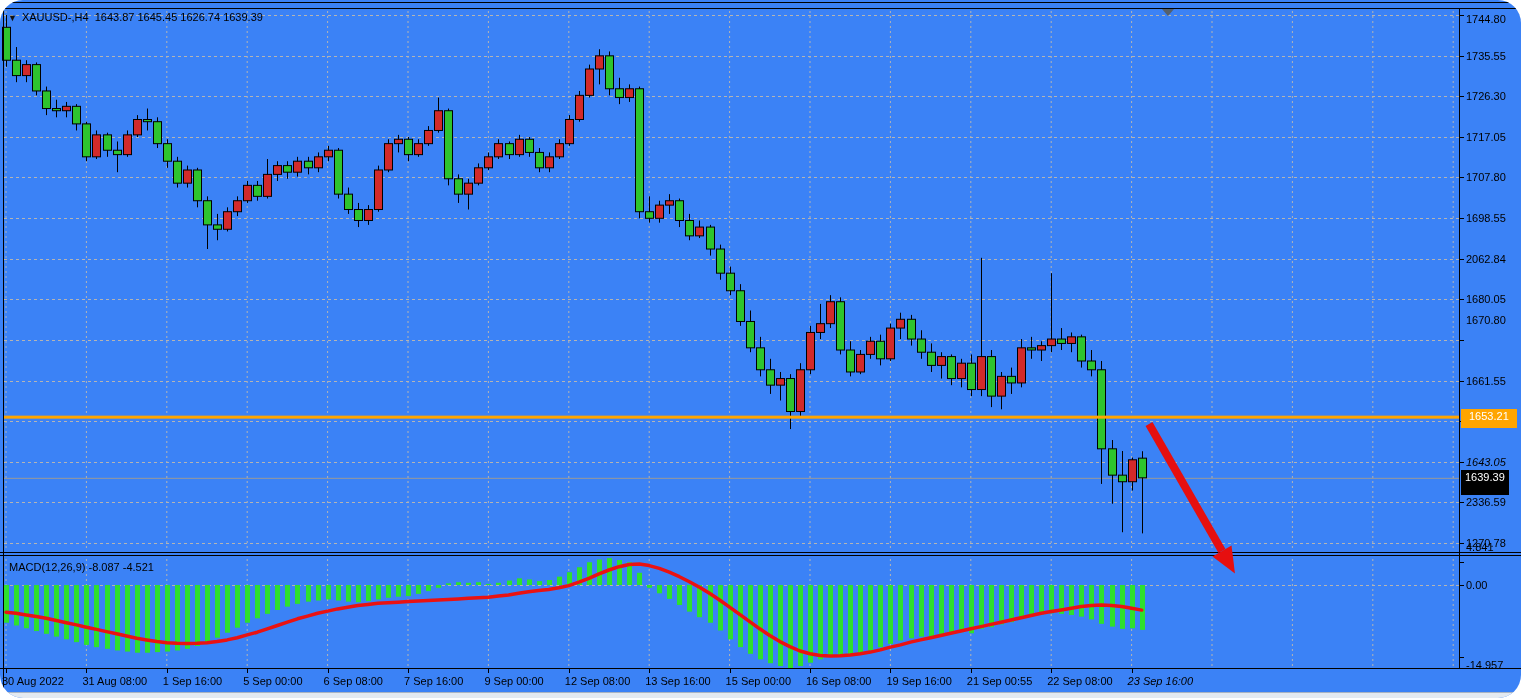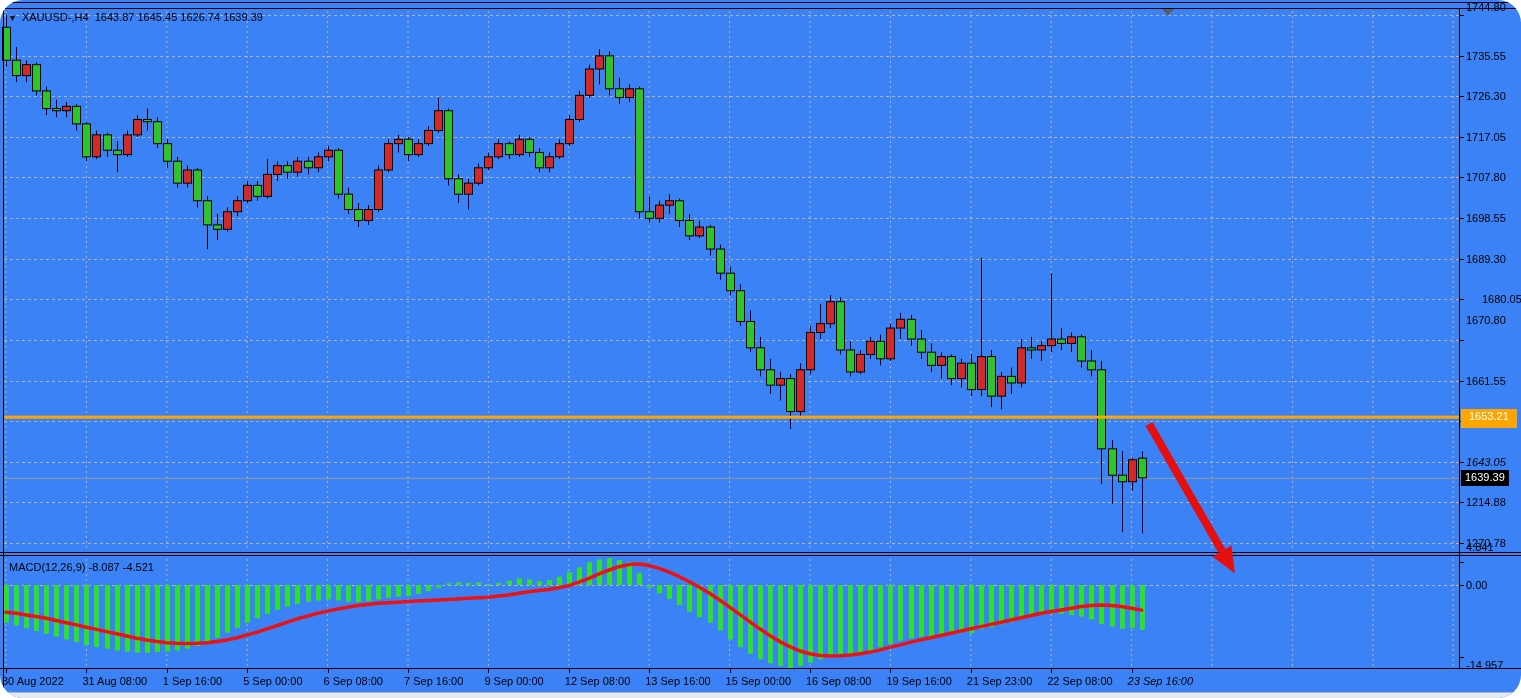--- a/index.html
+++ b/index.html
@@ -5,21 +5,21 @@
   html,body{margin:0;padding:0;background:#ffffff;}
   #stage{position:relative;width:1521px;height:698px;background:#3b82f6;overflow:hidden;
          font-family:"Liberation Sans",sans-serif;font-size:11px;color:#000;border-radius:23px;}
   .abs{position:absolute;}
   #title-bar{left:8px;top:11px;white-space:nowrap;z-index:30;}
   #title-bar .tri{display:inline-block;font-size:9px;margin-right:5px;color:#111;}
   #macd-label{left:9px;top:561px;white-space:nowrap;z-index:30;}
   .axis-label{position:absolute;left:1466px;height:14px;line-height:14px;white-space:nowrap;z-index:5;}
   .time-label{position:absolute;top:674px;height:14px;line-height:14px;white-space:nowrap;z-index:5;}
   #hline-badge{left:1461px;height:19px;line-height:15px;padding:0 8px;color:#ffffff;z-index:20;}
-  #price-badge{left:1461px;height:16px;line-height:15px;padding:0 4px;background:#000;color:#fff;z-index:20;}
+  #price-badge{left:1461px;height:25px;line-height:15px;padding:0 4px;background:#000;color:#fff;z-index:20;}
   #bottom-strip{left:0;top:692px;width:1521px;height:6px;background:#e4eaf1;border-top:1px solid #aab4c2;z-index:6;}
   svg{position:absolute;left:0;top:0;z-index:10;}
   #chart-svg{z-index:8;}
   #overlay-svg{z-index:25;}
 </style>
 </head>
 <body>
 
 <div id="stage">
 
@@ -468,49 +468,49 @@
       <line x1="1051.5" y1="668" x2="1051.5" y2="673" stroke="#000000"></line>
       <line x1="1132.5" y1="668" x2="1132.5" y2="673" stroke="#000000"></line>
     </svg>
   <svg id="overlay-svg" width="1521" height="698">
       <line x1="1149" y1="424" x2="1222" y2="551" stroke="#e60f0f" stroke-width="8"></line>
       <polygon points="1234.9569143405824,573.5414811130681 1212.4632195290865,556.4817714517849 1231.5367804709135,545.5182285482151" fill="#e60f0f"></polygon>
       <polygon points="1162,9 1174,9 1168,16" fill="#55606c"></polygon>
     </svg>
 
   <div id="price-labels">
-      <div class="axis-label" style="top: 0; text-align: right;">1744.80</div>
+      <div class="axis-label" style="top: 12px; text-align: right;">1744.80</div>
       <div class="axis-label" style="top: 48.6149px;">1735.55</div>
       <div class="axis-label" style="top: 89.2298px;">1726.30</div>
       <div class="axis-label" style="top: 129.845px;">1717.05</div>
       <div class="axis-label" style="top: 170.46px;">1707.80</div>
       <div class="axis-label" style="top: 211.074px; text-align: right;">1698.55</div>
-      <div class="axis-label" style="top: 251.689px;">1689.30</div>
-      <div class="axis-label" style="top: 292.304px; margin-left: 16px;">1680.05</div>
+      <div class="axis-label" style="top: 251.689px;">2062.84</div>
+      <div class="axis-label" style="top: 292.304px;">1680.05</div>
       <div class="axis-label" style="top: 313px;">1670.80</div>
       <div class="axis-label" style="top: 373.534px;">1661.55</div>
       <div class="axis-label" style="top: 414.149px;">1652.30</div>
       <div class="axis-label" style="top: 454.764px; font-style: italic;">1643.05</div>
-      <div class="axis-label" style="top: 495.379px;">1214.88</div>
+      <div class="axis-label" style="top: 495.379px;">2336.59</div>
       <div class="axis-label" style="top: 535.994px;">1270.78</div>
     </div>
   <div id="time-labels">
       <div class="time-label" style="left: 2px;">30 Aug 2022</div>
       <div class="time-label" style="left: 82.4px;">31 Aug 08:00</div>
       <div class="time-label" style="left: 162.8px;">1 Sep 16:00</div>
       <div class="time-label" style="left: 243.2px;">5 Sep 00:00</div>
       <div class="time-label" style="left: 323.6px;">6 Sep 08:00</div>
       <div class="time-label" style="left: 404px;">7 Sep 16:00</div>
       <div class="time-label" style="left: 484.4px;">9 Sep 00:00</div>
       <div class="time-label" style="left: 564.8px;">12 Sep 08:00</div>
       <div class="time-label" style="left: 645.2px;">13 Sep 16:00</div>
       <div class="time-label" style="left: 725.6px;">15 Sep 00:00</div>
       <div class="time-label" style="left: 806px;">16 Sep 08:00</div>
       <div class="time-label" style="left: 886.4px;">19 Sep 16:00</div>
-      <div class="time-label" style="left: 966.8px;">21 Sep 23:00</div>
+      <div class="time-label" style="left: 966.8px;">21 Sep 00:55</div>
       <div class="time-label" style="left: 1047.2px;">22 Sep 08:00</div>
       <div class="time-label" style="left: 1127.6px; font-style: italic;">23 Sep 16:00</div>
     </div>
   <div id="macd-axis">
       <div class="axis-label" style="top: 540px;">4.841</div>
       <div class="axis-label" style="top: 578px;">0.00</div>
       <div class="axis-label" style="top: 651px; margin-top: 7px;">-14.957</div>
     </div>
 
   <div class="abs" id="hline-badge" style="top: 409.153px; background: rgb(255, 165, 0);">1653.21</div>

